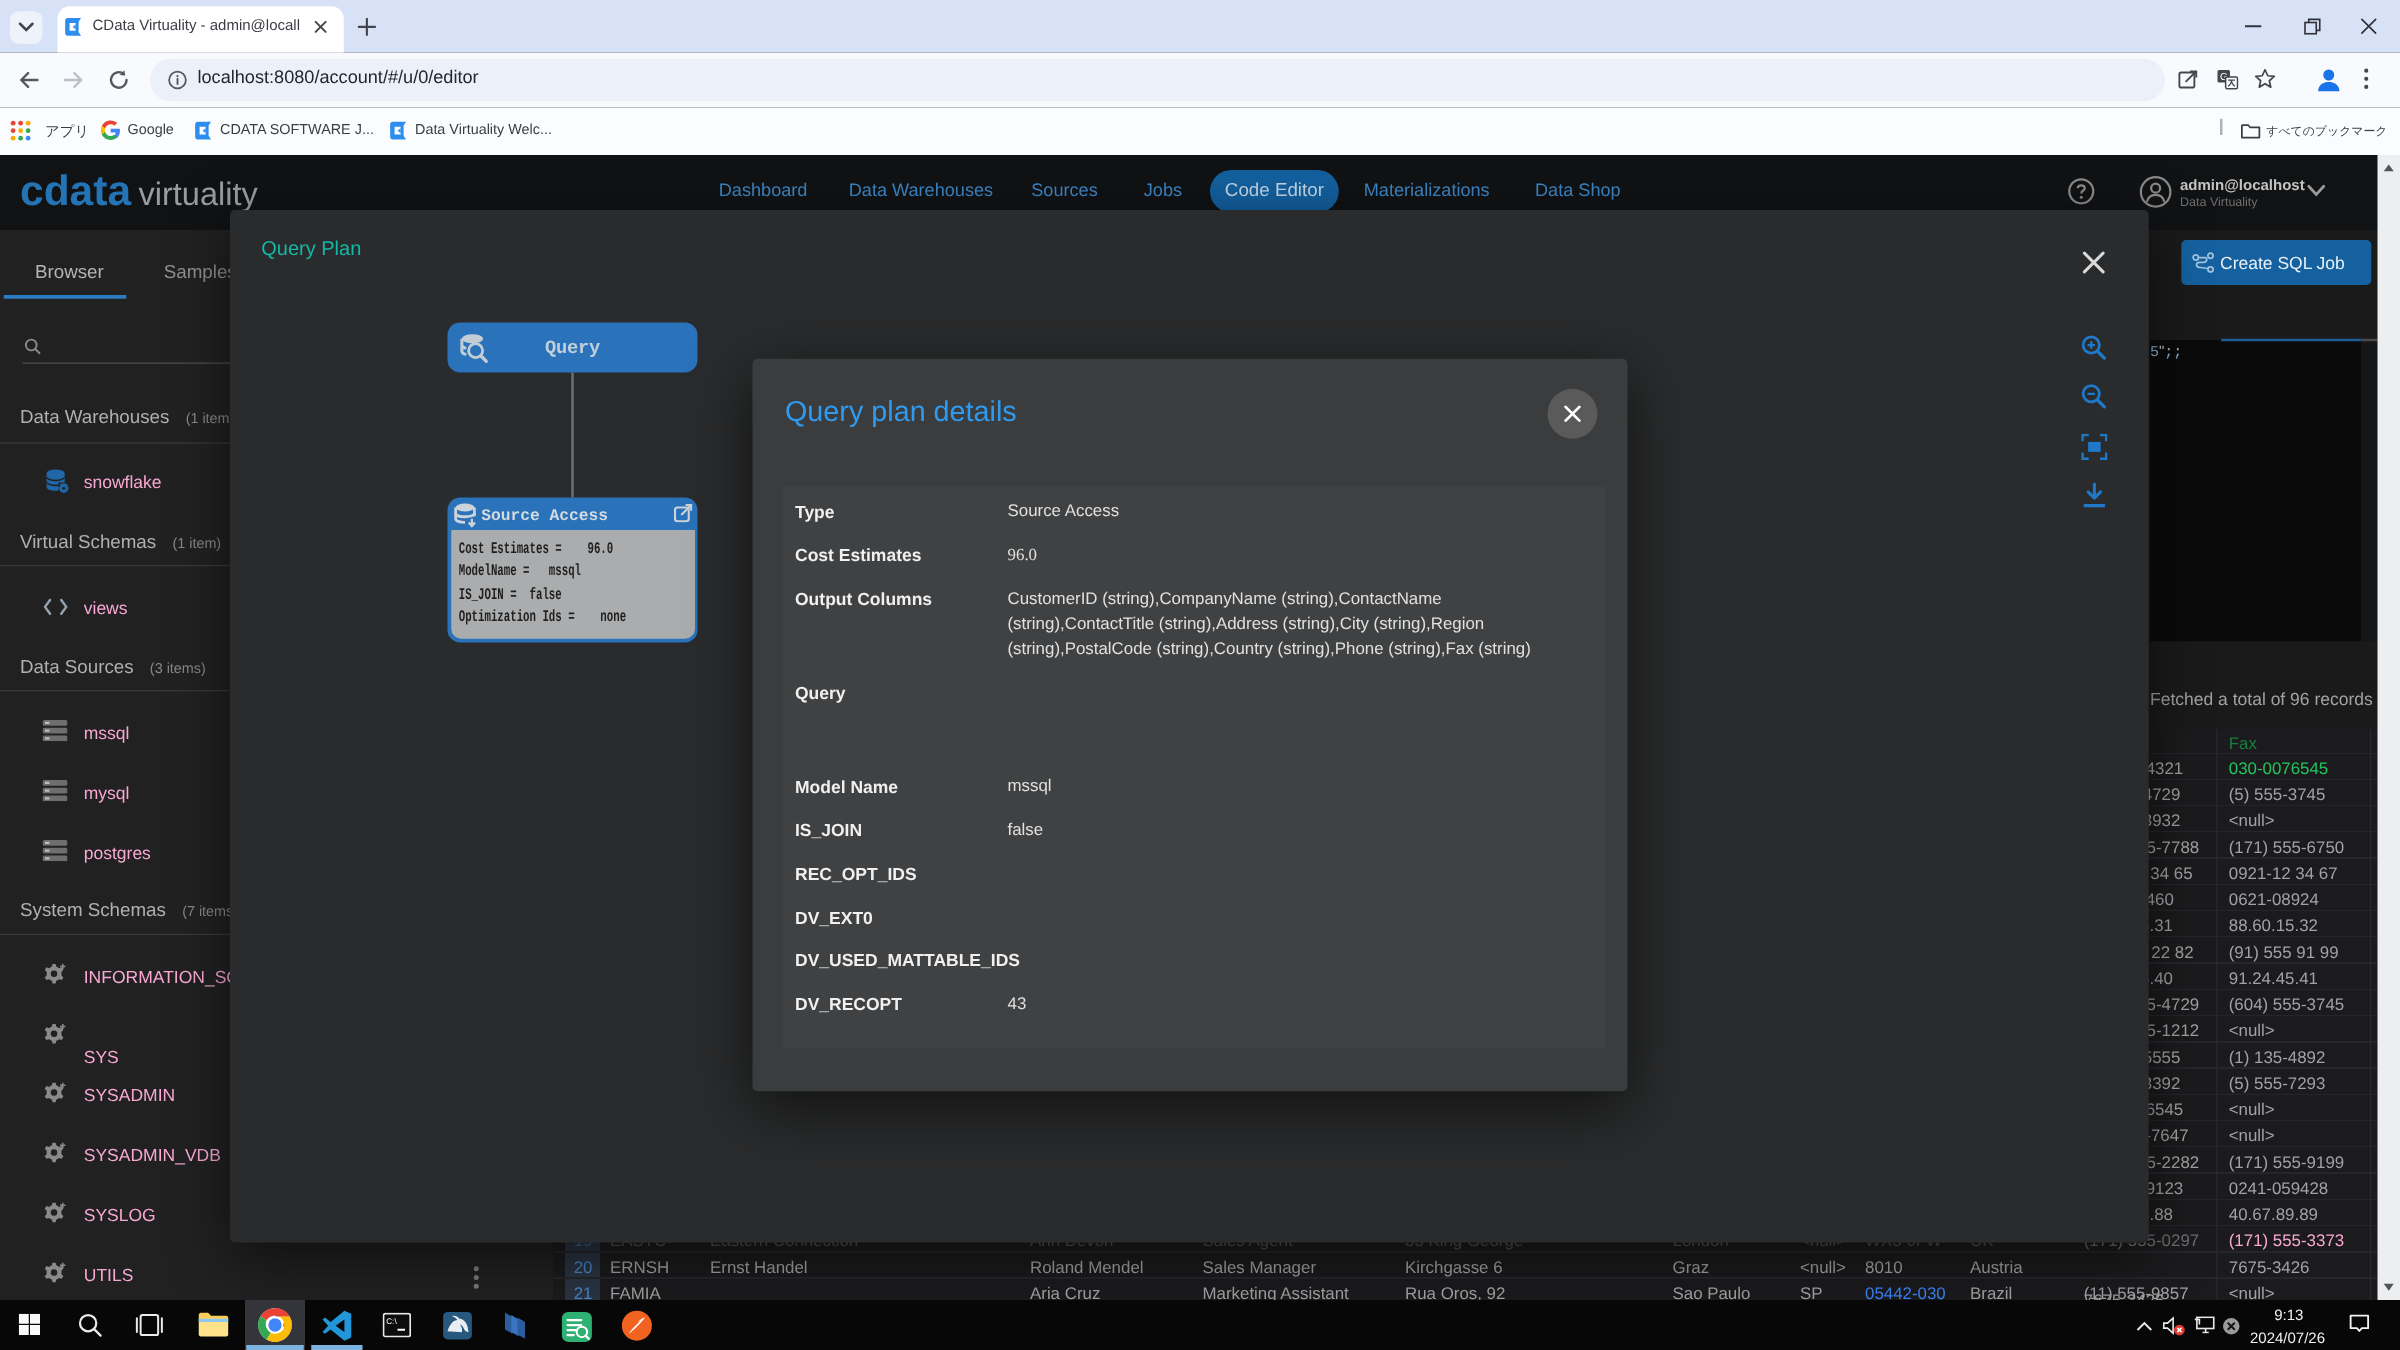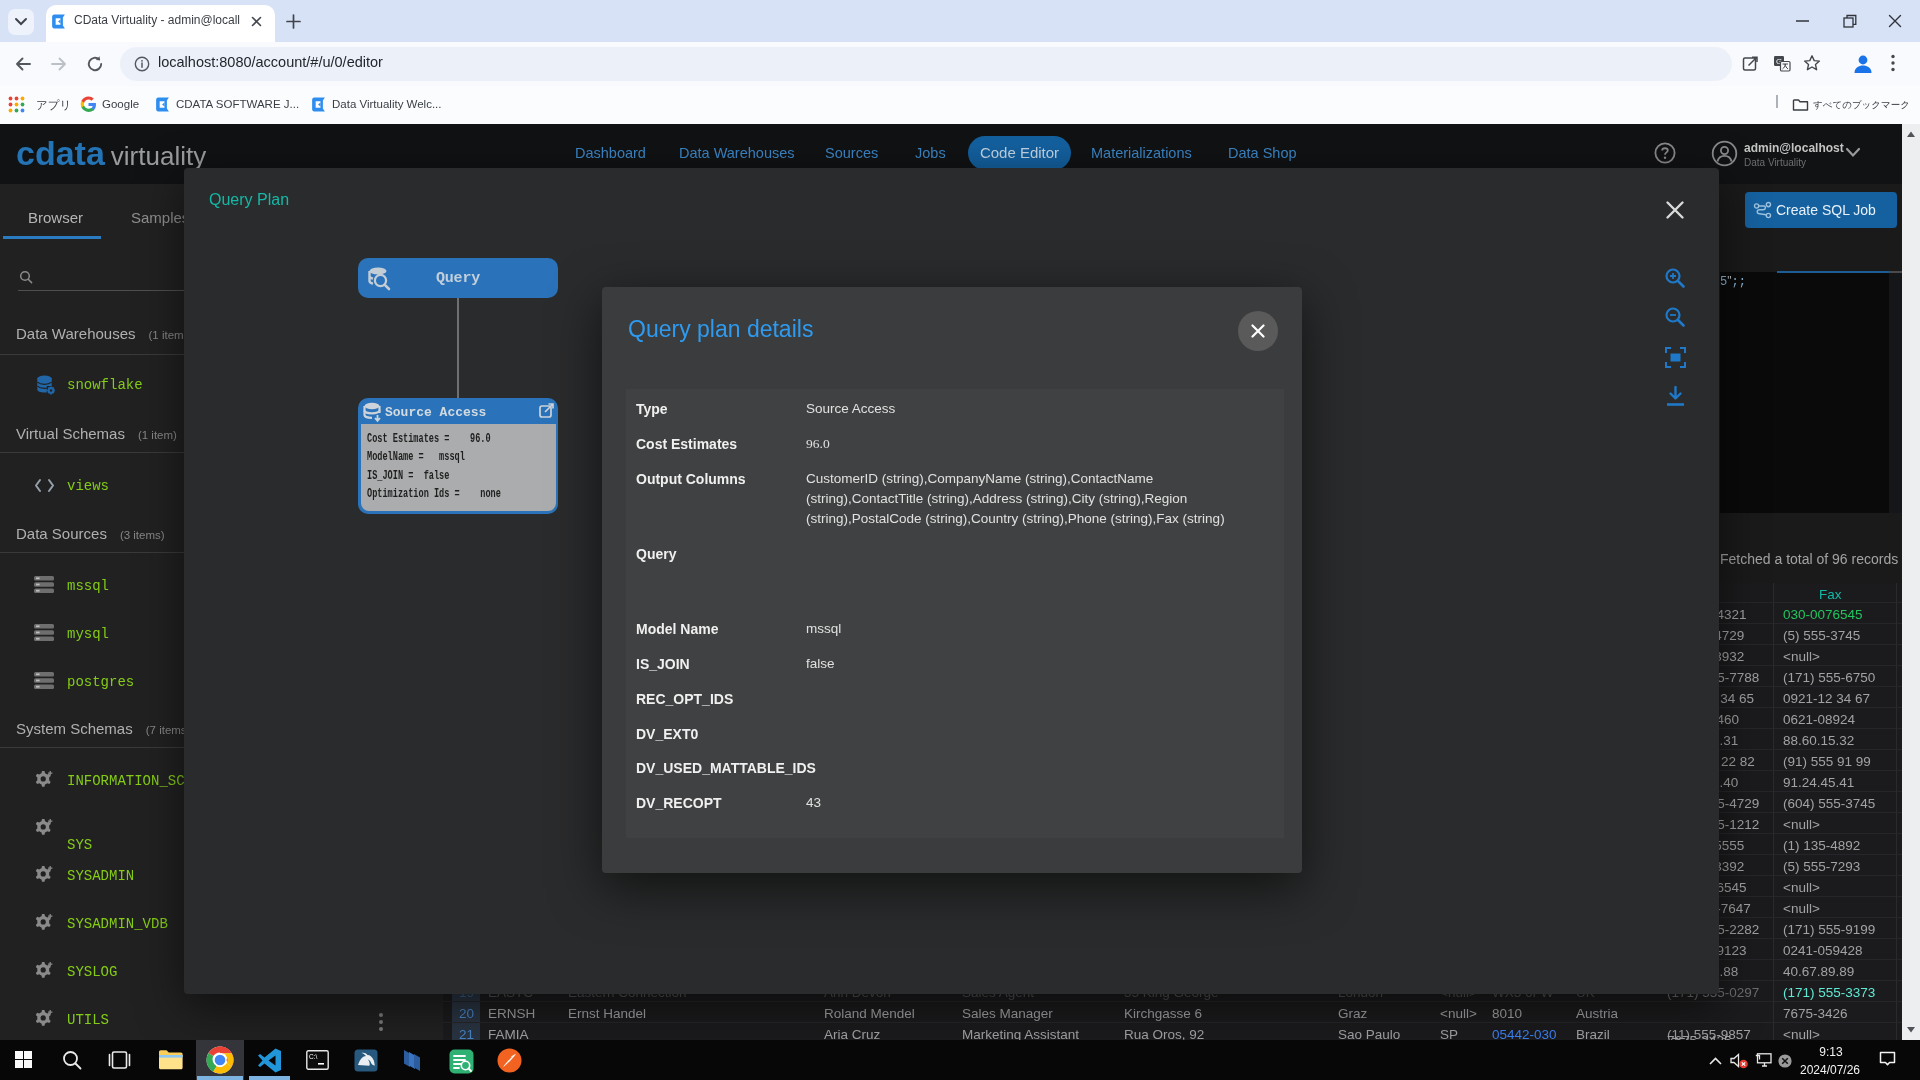--- a/index.html
+++ b/index.html
@@ -4,21 +4,21 @@
 <style>
   html,body{margin:0;padding:0;width:1920px;height:1080px;overflow:hidden;background:#000;}
   *{box-sizing:border-box;font-family:"Liberation Sans",sans-serif;}
   .abs{position:absolute;}
   #stage{position:relative;width:1920px;height:1080px;overflow:hidden;}
   .mono{font-family:"Liberation Mono",monospace;}
   .navitem{top:20px;height:19px;line-height:19px;font-size:14.5px;color:#3c86c6;}
   .sechead{left:16px;height:20px;line-height:20px;font-size:15px;color:#b0b0b0;white-space:nowrap;}
   .sechead .seccount{font-size:11.5px;color:#878787;margin-left:13px;}
   .secdiv{left:0;width:443px;height:1px;background:#3a3a3b;}
-  .item{height:17px;line-height:17px;font-size:14px;color:#84cc16;white-space:nowrap;font-family:Liberation Mono, monospace;}
+  .item{height:17px;line-height:17px;font-size:14px;color:#f9a8d4;white-space:nowrap;}
   .srv{width:20px;height:17px;}
   .gear{width:20px;height:20px;}
   .cell{height:15px;line-height:15px;font-size:13.5px;white-space:nowrap;}
   .dlab{left:10px;font-size:14px;font-weight:bold;color:#f0f0f0;line-height:20px;}
   .dval{left:180px;font-size:13.5px;color:#e0e0e0;line-height:20px;}
 </style>
 </head>
 <body>
 <svg width="0" height="0" style="position:absolute">
     <defs>
@@ -274,21 +274,21 @@
     <div class="abs" style="left:1776px;top:78px;font-size:14px;color:#e8f1f8;">Create SQL Job</div>
 
     <div class="abs" style="left:1720px;top:148px;width:169px;height:241px;background:#0a0a0b;"></div>
     <div class="abs" style="left:1889px;top:148px;width:13px;height:241px;background:#151619;"></div>
     <div class="abs" style="left:1777px;top:147px;width:112px;height:2px;background:#1e5c95;"></div>
     <div class="abs" style="left:1889px;top:147px;width:13px;height:2px;background:#4a4a4a;"></div>
     <div class="abs mono" style="left:1720px;top:150px;font-size:12px;color:#8fb8d8;">5<span style="color:#c8c8c8;">"</span>;;</div>
     <div class="abs" style="left:1720px;top:427px;font-size:14px;color:#a3a3a3;">Fetched a total of 96 records</div>
 
     <div class="abs" style="left:443px;top:459px;width:1459px;height:457px;background:#1b1b1d;"></div>
-    <div class="abs" style="left:1783px;top:463px;font-size:13.5px;color:#14b8a6;margin-left:36px;">Fax</div>
+    <div class="abs" style="left:1783px;top:463px;font-size:13.5px;color:#15803d;">Fax</div>
     <div class="abs" style="left:452px;top:478px;width:28px;height:438px;background:#2a3442;"></div>
     <div class="abs" style="left:443px;top:478px;width:1459px;height:438px;background:repeating-linear-gradient(to bottom, #26262a 0px, #26262a 1px, transparent 1px, transparent 21px);"></div>
     <div class="abs" style="left:1773px;top:459px;width:1px;height:457px;background:#2a2a2e;"></div>
     <div class="abs" style="left:1896px;top:459px;width:1px;height:457px;background:#2a2a2e;"></div>
     <div id="tablecells">
       <div class="abs cell" style="left:452px;top:483px;width:22px;text-align:right;color:#4886c8;">1</div>
       <div class="abs cell" style="left:1667px;top:483px;color:#a2a2a4;">030-0074321</div>
       <div class="abs cell" style="left:1783px;top:483px;color:#22c55e;">030-0076545</div>
       <div class="abs cell" style="left:452px;top:504px;width:22px;text-align:right;color:#4886c8;">2</div>
       <div class="abs cell" style="left:1667px;top:504px;color:#a2a2a4;">(5) 555-4729</div>
@@ -345,21 +345,21 @@
       <div class="abs cell" style="left:488px;top:861px;color:#525254;">EASTC</div>
       <div class="abs cell" style="left:568px;top:861px;color:#525254;">Eastern Connection</div>
       <div class="abs cell" style="left:824px;top:861px;color:#525254;">Ann Devon</div>
       <div class="abs cell" style="left:962px;top:861px;color:#525254;">Sales Agent</div>
       <div class="abs cell" style="left:1124px;top:861px;color:#525254;">35 King George</div>
       <div class="abs cell" style="left:1338px;top:861px;color:#525254;">London</div>
       <div class="abs cell" style="left:1440px;top:861px;color:#525254;">&lt;null&gt;</div>
       <div class="abs cell" style="left:1492px;top:861px;color:#525254;">WX3 6FW</div>
       <div class="abs cell" style="left:1576px;top:861px;color:#525254;">UK</div>
       <div class="abs cell" style="left:1667px;top:861px;color:#6e6e70;">(171) 555-0297</div>
-      <div class="abs cell" style="left:1783px;top:861px;color:#5eead4;">(171) 555-3373</div>
+      <div class="abs cell" style="left:1783px;top:861px;color:#f9a8d4;">(171) 555-3373</div>
       <div class="abs cell" style="left:452px;top:882px;width:22px;text-align:right;color:#4886c8;">20</div>
       <div class="abs cell" style="left:488px;top:882px;color:#a2a2a4;">ERNSH</div>
       <div class="abs cell" style="left:568px;top:882px;color:#a2a2a4;">Ernst Handel</div>
       <div class="abs cell" style="left:824px;top:882px;color:#a2a2a4;">Roland Mendel</div>
       <div class="abs cell" style="left:962px;top:882px;color:#a2a2a4;">Sales Manager</div>
       <div class="abs cell" style="left:1124px;top:882px;color:#a2a2a4;">Kirchgasse 6</div>
       <div class="abs cell" style="left:1338px;top:882px;color:#a2a2a4;">Graz</div>
       <div class="abs cell" style="left:1440px;top:882px;color:#a2a2a4;">&lt;null&gt;</div>
       <div class="abs cell" style="left:1492px;top:882px;color:#a2a2a4;">8010</div>
       <div class="abs cell" style="left:1576px;top:882px;color:#a2a2a4;">Austria</div>

